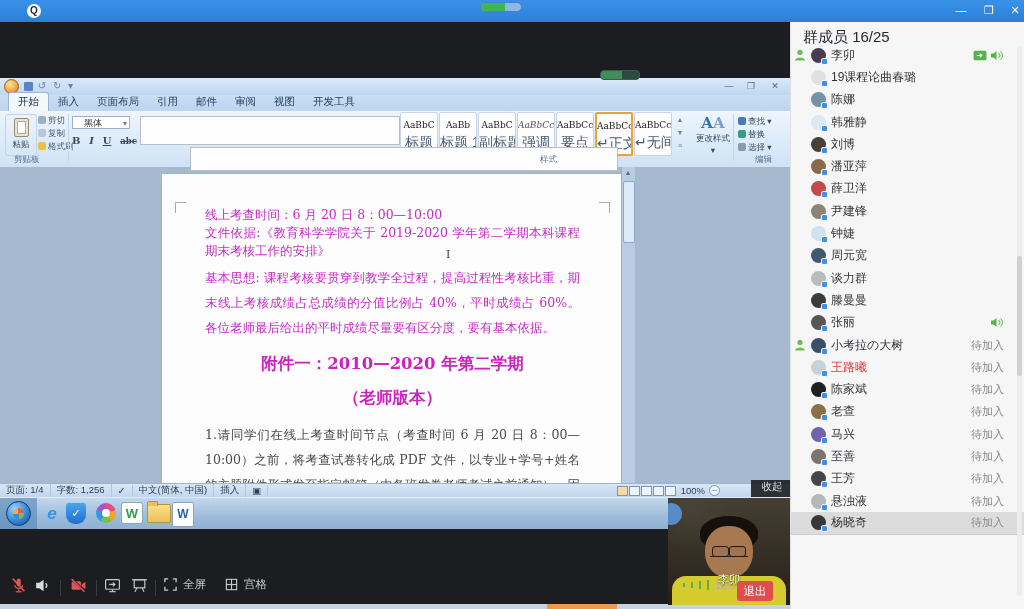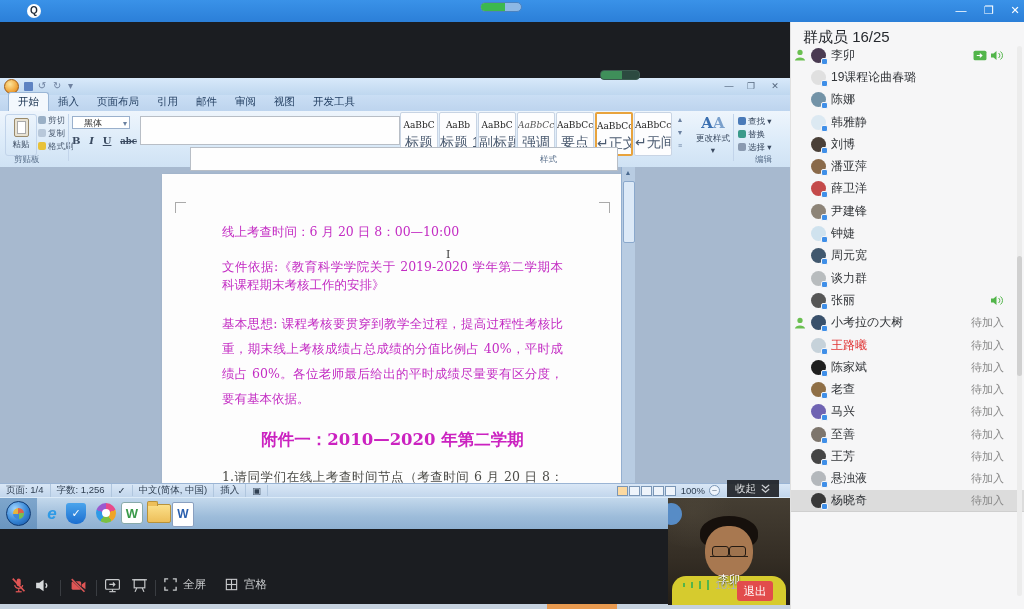--- a/index.html
+++ b/index.html
@@ -70,21 +70,21 @@
   .chg-style .aa{font-family:"DejaVu Serif",serif;font-size:15px;font-weight:bold;color:#3a6fb0;line-height:20px;}
   .edit-grp{position:absolute;left:738px;top:4px;font-size:8.5px;color:#3a4a60;line-height:13px;white-space:nowrap;}
   .edit-grp .eic{display:inline-block;width:8px;height:8px;border-radius:2px;margin-right:2px;vertical-align:-1px;}
 
   .doc-area{position:absolute;left:0;top:89px;width:100%;height:318px;background:#a7b9cf;overflow:hidden;}
   .page{position:absolute;left:162px;top:7px;width:459px;height:400px;background:#fdfdfd;
     box-shadow:2px 2px 3px rgba(40,50,70,.45);box-sizing:border-box;padding:32px 41px 0 43px;}
   .crop{position:absolute;width:10px;height:10px;border-color:#8a8a8a;}
   .crop.tl{left:13px;top:28px;border-left:1px solid #999;border-top:1px solid #999;border-color:#aaa;}
   .crop.tr{right:11px;top:28px;border-right:1px solid #aaa;border-top:1px solid #aaa;}
-  .doc-p{margin:17px;font-family:"DejaVu Serif",serif;font-size:12.5px;line-height:18px;text-align:justify;}
+  .doc-p{margin:0;font-family:"DejaVu Serif",serif;font-size:12.5px;line-height:18px;text-align:justify;}
   .magenta{color:#c32cc3;}
   .wide{line-height:25px;margin-top:5px;}
   .att-title{margin:10px 0 0 0;font-family:"DejaVu Serif",serif;font-size:16.5px;font-weight:bold;
     line-height:24px;text-align:center;color:#cb22c0;}
   .body-item{color:#4a4a46;margin-top:12px;line-height:25px;}
   .ibeam{position:absolute;left:284px;top:75px;width:10px;height:12px;color:#3a3a3a;
     font-family:"DejaVu Serif",serif;font-size:11px;line-height:12px;}
   .doc-scroll{position:absolute;right:155px;top:0;width:13px;height:100%;background:#b8cce2;border-left:1px solid #93afd0;}
   .doc-scroll .thumb{position:absolute;left:1px;top:14px;width:10px;height:60px;background:#dce9f7;border:1px solid #8aa8cc;border-radius:2px;}
   .doc-scroll .arr{position:absolute;left:0;width:12px;height:12px;font-size:7px;color:#4a6a90;text-align:center;line-height:12px;}
@@ -125,22 +125,22 @@
 
   
   .share-banner{position:absolute;left:283px;top:56px;height:19px;background:#fdfdfd;border:1px solid #d4d4d4;
     box-shadow:0 1px 2px rgba(0,0,0,.35);display:flex;align-items:center;font-size:10.5px;color:#3a3a3a;
     padding:0 10px;z-index:8;white-space:nowrap;}
   .share-banner span{margin-right:14px;}
   .share-banner span:last-child{margin-right:0;}
   .word-pill{position:absolute;left:600px;top:48px;width:38px;height:8px;border-radius:4px;background:#2c4a40;
     border:1px solid #3c5a50;overflow:hidden;z-index:8;}
   .word-pill i{display:block;width:55%;height:100%;background:#3f8f5a;}
-  .collapse-tab{position:absolute;left:727px;top:458px;width:52px;height:17px;background:rgba(28,30,34,.9);
-    color:#d8dadc;font-size:10.5px;display:flex;align-items:center;justify-content:center;gap:4px;z-index:9;}
+  .collapse-tab{position:absolute;left:751px;top:458px;width:42px;height:17px;background:rgba(28,30,34,.9);
+    color:#d8dadc;font-size:10.5px;display:flex;align-items:center;justify-content:center;gap:4px;z-index:9;flex-direction:column;}
 
   
   .webcam{position:absolute;left:668px;top:476px;width:122px;height:107px;overflow:hidden;z-index:7;
     background:linear-gradient(180deg,#453e33 0%,#352e25 55%,#241f18 100%);}
   .cam-light{position:absolute;left:-20px;top:-20px;width:90px;height:70px;border-radius:50%;
     background:radial-gradient(circle,#5c544544,transparent 70%);}
   .hair{position:absolute;left:32px;top:18px;width:58px;height:34px;border-radius:50% 50% 40% 40%;background:#16100c;}
   .face{position:absolute;left:37px;top:28px;width:48px;height:52px;border-radius:46% 46% 48% 48%;background:#a87850;}
   .glasses{position:absolute;left:42px;top:48px;width:38px;height:10px;border-bottom:1px solid #2a1f16;}
   .glasses i{position:absolute;top:0;width:15px;height:9px;border:1.5px solid #241a12;border-radius:3px;background:#8a6a4a55;}
@@ -299,20 +299,21 @@
       </div>
 
       <div class="doc-area">
         <div class="page">
           <span class="crop tl"></span>
           <span class="crop tr"></span>
           <p class="doc-p magenta">线上考查时间：6 月 20 日 8：00—10:00</p>
           <p class="doc-p magenta">文件依据:《教育科学学院关于 2019-2020 学年第二学期本科课程期末考核工作的安排》</p>
           <p class="doc-p magenta wide">基本思想: 课程考核要贯穿到教学全过程，提高过程性考核比重，期末线上考核成绩占总成绩的分值比例占 40%，平时成绩占 60%。各位老师最后给出的平时成绩尽量要有区分度，要有基本依据。</p>
           <p class="att-title" style="margin-top:12px;">附件一：2010—2020 年第二学期</p>
+          <p class="att-title">（老师版本）</p>
           <p class="doc-p body-item">1.请同学们在线上考查时间节点（考查时间 6 月 20 日 8：00—10:00）之前，将考查试卷转化成 PDF 文件，以专业+学号+姓名的主题附件形式发至指定邮箱（由各班发卷老师考试之前通知），因此，原则上要</p>
           <span class="ibeam">I</span>
         </div>
         <div class="doc-scroll">
           <span class="arr" style="top:0;">▲</span>
           <span class="thumb"></span>
         </div>
       </div>
 
       <div class="word-status">
@@ -571,20 +572,29 @@
         <div class="m-row">
           <span class="m-badgeslot">
             
           </span>
           <span class="m-avatar" style="background: rgb(184, 188, 190);"></span>
           <span class="m-name">谈力群</span>
           <span class="m-flex"></span>
 
         </div>
 
+        <div class="m-row">
+          <span class="m-badgeslot">
+            
+          </span>
+          <span class="m-avatar" style="background: rgb(59, 59, 59);"></span>
+          <span class="m-name">滕曼曼</span>
+          <span class="m-flex"></span>
+
+        </div>
 
         <div class="m-row">
           <span class="m-badgeslot">
             
           </span>
           <span class="m-avatar" style="background: rgb(86, 86, 86);"></span>
           <span class="m-name">张丽</span>
           <span class="m-flex"></span>
 
           <span class="m-speaker">

